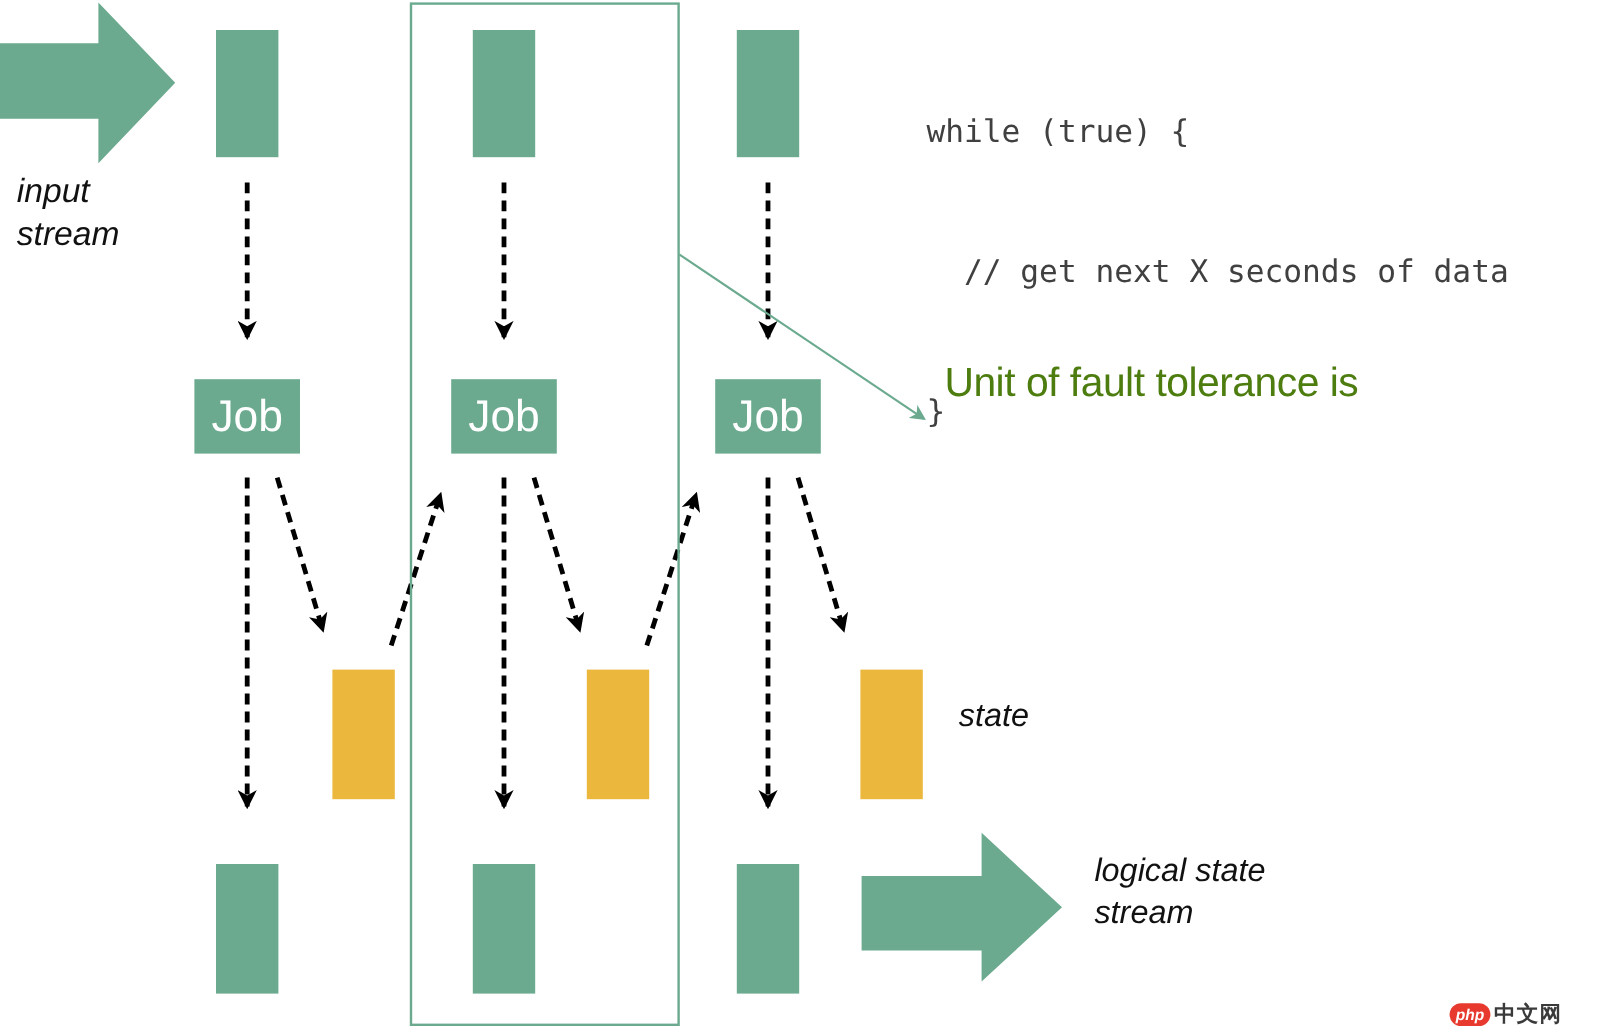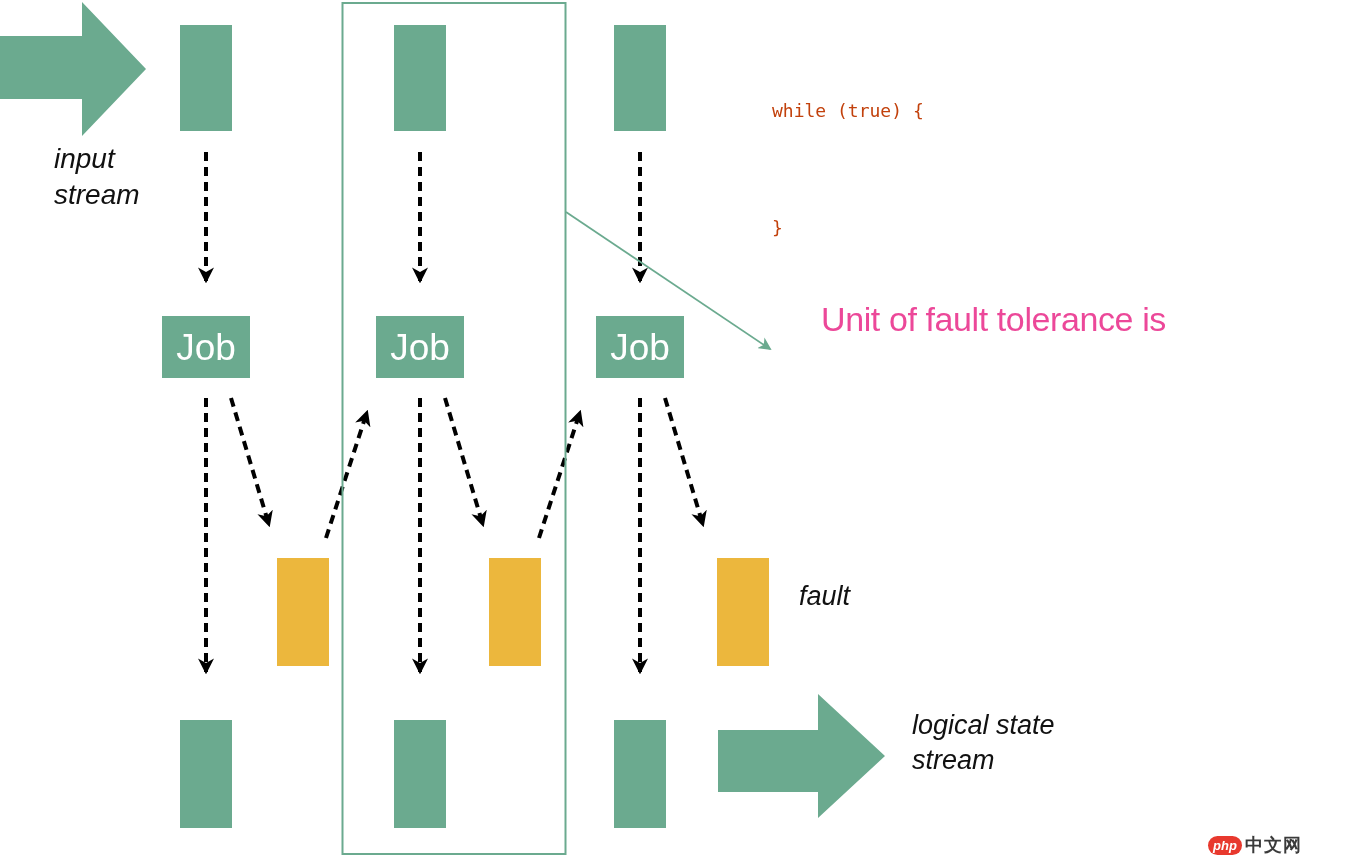--- a/index.html
+++ b/index.html
@@ -21,27 +21,27 @@
   .ann-line{stroke:var(--green);stroke-width:1.8;fill:none;marker-end:url(#ahg);}
   .mk-black{fill:#000;}
   .mk-green{fill:var(--green);}
   .job-text{
     fill:#ffffff;font-size:37px;font-family:"Liberation Sans",sans-serif;
     text-anchor:middle;
   }
   .code{
     position:absolute;left:772px;top:13px;
     font-family:"DejaVu Sans Mono","Liberation Mono",monospace;
-    font-size:18px;line-height:39px;color:#c2410c;white-space:pre;
+    font-size:26px;line-height:39px;color:#404040;white-space:pre;
   }
   .lbl{position:absolute;color:var(--ink);font-style:italic;}
-  .lbl-input{left:14px;top:141px;font-size:28px;line-height:36px;margin-left:40px;}
+  .lbl-input{left:14px;top:141px;font-size:28px;line-height:36px;}
   .lbl-annot{
     left:787px;top:297px;font-size:34px;line-height:44px;
-    font-style:normal;color:#ec4899;letter-spacing:-0.4px;margin-left:34px;
+    font-style:normal;color:#4d7c0f;letter-spacing:-0.4px;
   }
   .lbl-state{left:799px;top:581px;font-size:27px;}
   .lbl-result{left:912px;top:708px;font-size:27px;line-height:35px;}
   .watermark{
     position:absolute;left:1208px;top:835px;height:20px;
     display:flex;align-items:center;gap:3px;font-style:normal;
   }
   .wm-oval{
     background:var(--watermark_red);color:#fff;
     width:34px;height:19px;border-radius:10px;
@@ -103,33 +103,34 @@
 
     <rect class="outline" x="342.5" y="3" width="223" height="851"></rect>
 
     <line class="ann-line" x1="566" y1="212" x2="770" y2="349"></line>
 
     <polygon class="g-fill" points="718,730 818,730 818,694 885,756 818,818 818,792 718,792"></polygon>
   </svg>
 
   <div class="code">
     <div>while (true) {</div>
+    <div>  // get next X seconds of data</div>
     <div>}</div>
   </div>
 
   <div class="lbl lbl-input">
     <div>input</div>
     <div>stream</div>
   </div>
 
   <div class="lbl lbl-annot">
     <div>Unit of fault tolerance is</div>
   </div>
 
-  <div class="lbl lbl-state">fault</div>
+  <div class="lbl lbl-state">state</div>
 
   <div class="lbl lbl-result">
     <div>logical state</div>
     <div>stream</div>
   </div>
 
   <div class="watermark">
     <span class="wm-oval">php</span>
     <span class="wm-text">中文网</span>
   </div>

